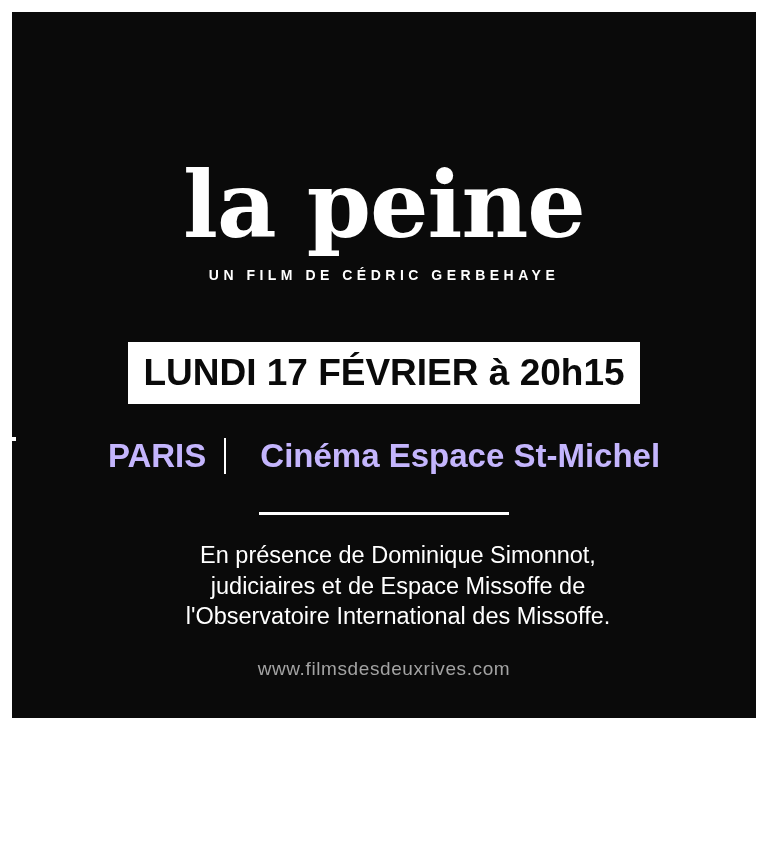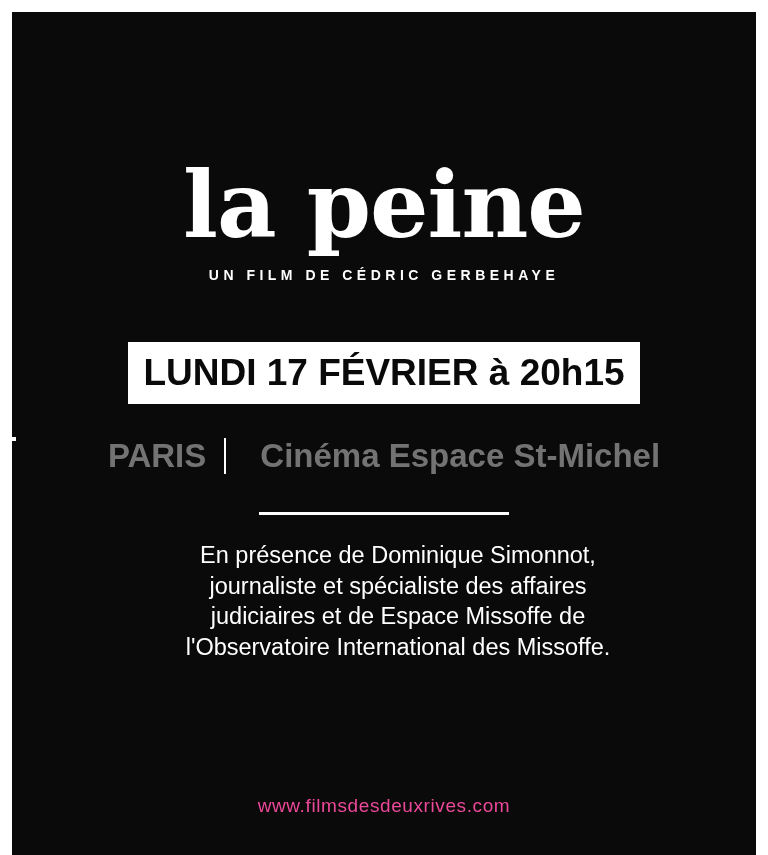--- a/index.html
+++ b/index.html
@@ -11,21 +11,21 @@
     width: 768px;
     height: 855px;
     font-family: "Liberation Sans", sans-serif;
     overflow: hidden;
   }
   .poster {
     position: absolute;
     left: 12px;
     top: 12px;
     width: 744px;
-    height: 843px;
+    height: 706px;
     background: #0a0a0a;
     color: #ffffff;
     overflow: hidden;
   }
   
   .edge-sliver {
     position: absolute;
     left: 0;
     top: 425px;
     width: 4px;
@@ -88,21 +88,21 @@
     left: 0;
     right: 0;
     top: 425px;
     display: flex;
     align-items: center;
     justify-content: center;
     gap: 0px;
     font-family: "Liberation Sans", sans-serif;
     font-weight: bold;
     font-size: 33px;
-    color: #737373;
+    color: #c4b5fd;
     white-space: nowrap;
   }
   .venue-city { padding-right: 18px; }
   .venue-sep {
     display: inline-block;
     width: 2px;
     height: 36px;
     background: #ffffff;
   }
   .venue-place { padding-left: 34px; }
@@ -135,21 +135,21 @@
   
   .footer-url {
     position: absolute;
     left: 0;
     right: 0;
     bottom: 38px;
     text-align: center;
     font-family: "Liberation Sans", sans-serif;
     font-size: 19px;
     letter-spacing: 0.6px;
-    color: #ec4899;
+    color: #a3a3a3;
   }
 </style>
 </head>
 <body>
 
 <div class="poster">
 
   <div class="edge-sliver"></div>
 
   <div class="title-block">
@@ -164,20 +164,19 @@
   <div class="venue">
     <span class="venue-city">PARIS</span>
     <span class="venue-sep"></span>
     <span class="venue-place">Cinéma Espace St-Michel</span>
   </div>
 
   <div class="rule"></div>
 
   <div class="guests">
     <div>En présence de Dominique Simonnot,</div>
-    <div>journaliste et spécialiste des affaires</div>
     <div>judiciaires et de Espace Missoffe de</div>
     <div>l'Observatoire International des Missoffe.</div>
   </div>
 
   <div class="footer-url">www.filmsdesdeuxrives.com</div>
 
 </div>
 
 </body></html>

